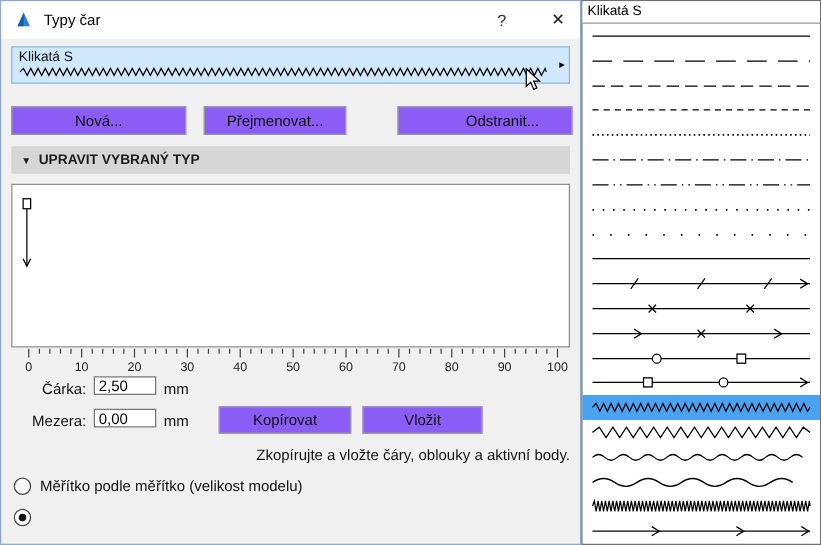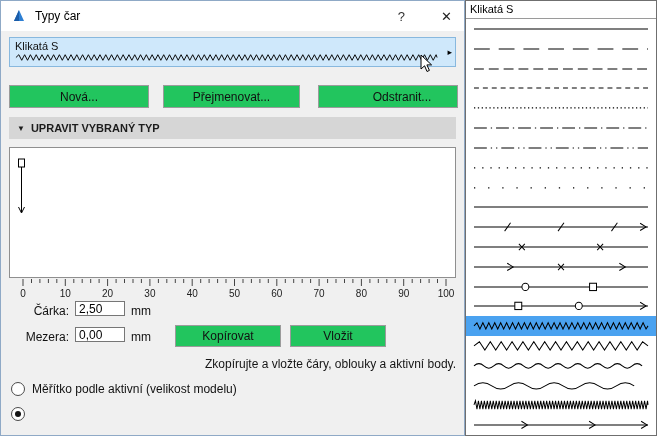--- a/index.html
+++ b/index.html
@@ -14,24 +14,24 @@
   .title{font-size:12px;color:#000;flex:1;}
   .help-btn{font-size:13px;color:#333;margin-right:36px;cursor:default;}
   .close-btn{font-size:13px;color:#222;cursor:default;}
 
   .selector{position:absolute;top:36px;left:8px;right:8px;height:30px;box-sizing:border-box;
             background:var(--selection-bg,#cfe8fb);border:1px solid var(--selection-border,#88b8de);}
   .sel-name{position:absolute;top:2px;left:5px;font-size:11px;color:#111;}
   .sel-preview{position:absolute;left:4px;bottom:2px;height:13px;width:calc(100% - 20px);}
   .sel-arrow{position:absolute;right:3px;top:50%;transform:translateY(-50%);font-size:9px;color:#000;}
 
-  .btn{position:absolute;height:23px;background:#22c55e;border:1px solid #9b9b9b;
+  .btn{position:absolute;height:23px;background:#8b5cf6;border:1px solid #9b9b9b;
        font-family:"Liberation Sans","DejaVu Sans",sans-serif;font-size:12px;color:#111;padding:0;}
   .btn-new{top:84px;left:8px;width:140px;}
-  .btn-rename{top:84px;left:162px;width:137px;}
+  .btn-rename{top:84px;left:162px;width:114px;}
   .btn-delete{top:84px;left:317px;width:140px;padding-left:28px;}
 
   .section-header{position:absolute;top:116px;left:8px;right:8px;height:22px;box-sizing:border-box;
                   background:var(--section-bg,#d6d6d6);display:flex;align-items:center;padding:0 8px;
                   font-size:11px;font-weight:bold;color:#1c1c1c;}
   .tri{font-size:8px;margin-right:6px;}
 
   .canvas{position:absolute;top:146px;left:8px;right:8px;height:131px;box-sizing:border-box;
           background:#fff;border:1px solid #8f8f8f;}
   .dash-handle{position:absolute;left:6px;top:10px;}
@@ -190,21 +190,21 @@
     <input class="fld fld-gap" value="0,00" style="">
     <span class="unit unit-gap">mm</span>
 
     <button class="btn btn-copy">Kopírovat</button>
     <button class="btn btn-paste">Vložit</button>
 
     <div class="hint">Zkopírujte a vložte čáry, oblouky a aktivní body.</div>
 
     <div class="radio-row radio-model">
       <span class="radio"></span>
-      <span>Měřítko podle aktivní (velikost modelu)</span>
+      <span>Měřítko podle měřítko (velikost modelu)</span>
     </div>
     <div class="radio-row radio-paper">
       <span class="radio checked"></span>
     </div>
 
     <svg class="cursor" viewBox="0 0 14 20" width="14" height="20">
       <polygon points="1,1 1,15 4.6,11.8 7,17.5 9.4,16.4 6.9,10.9 11.6,10.9" fill="#fff" stroke="#000" stroke-width="1"></polygon>
     </svg>
   </div>
 

